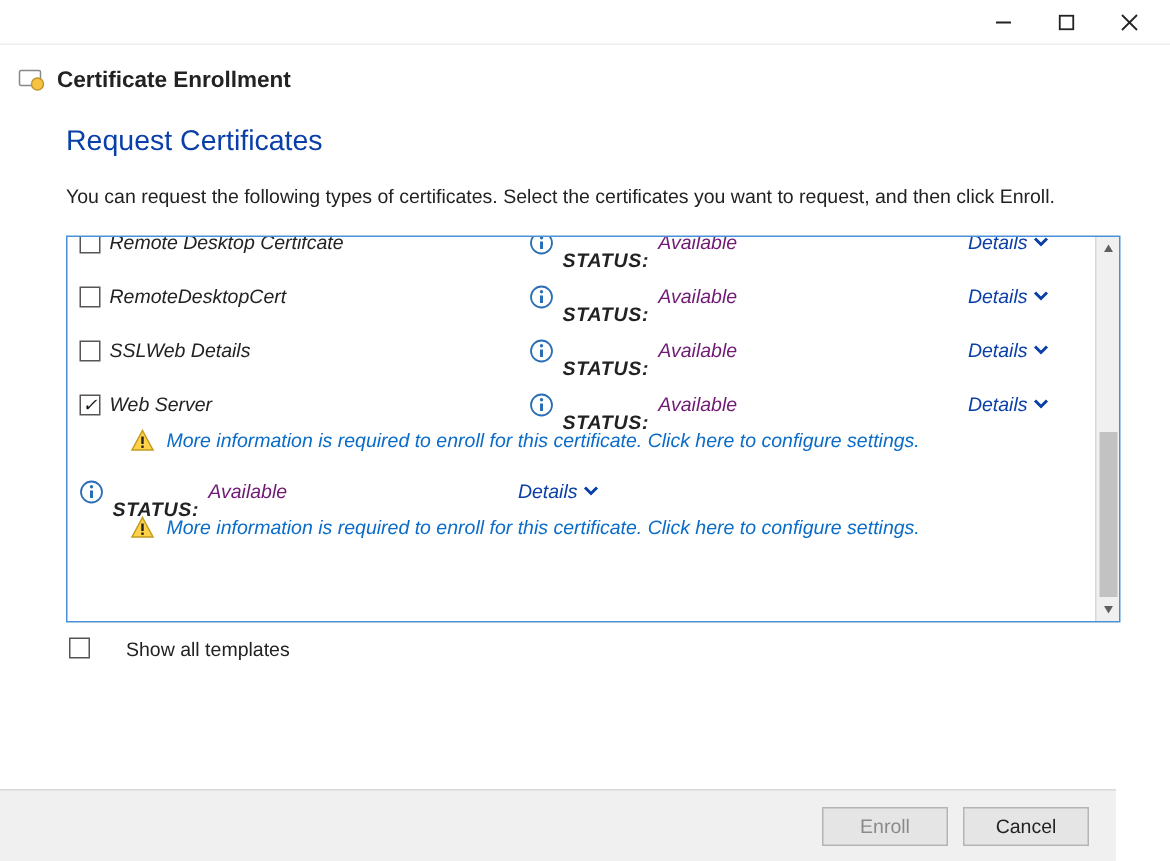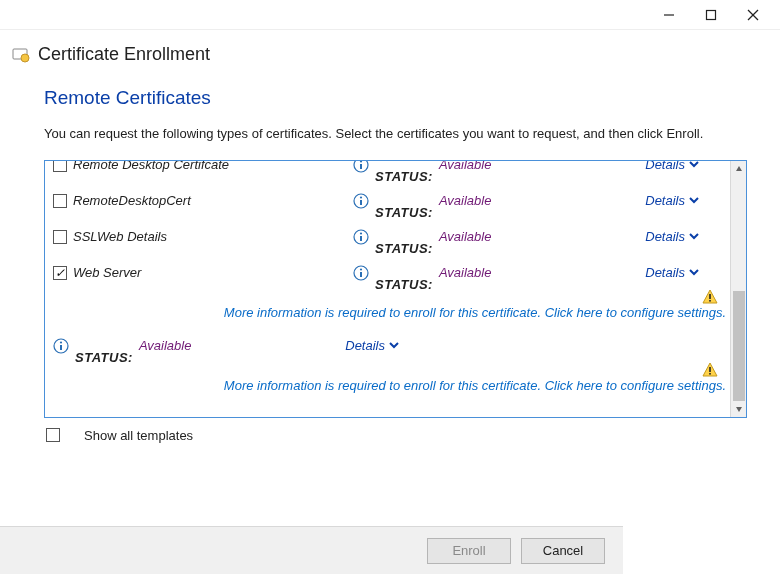--- a/index.html
+++ b/index.html
@@ -23,21 +23,21 @@
   .tb-btn {
     width: 42px; height: 28px;
     display: flex; align-items: center; justify-content: center;
   }
   .tb-btn svg { stroke: #222; stroke-width: 1.2; fill: none; }
   .header-row {
     display: flex; align-items: center;
     margin: 14px 0 10px 12px;
   }
   .header-row .cert-icon { width: 18px; height: 18px; margin-right: 8px; }
-  .header-title { font-size: 18px; color: #222; }
+  .header-title { font-size: 15px; color: #222; font-weight: bold; }
   .content { padding: 0 44px 0 44px; }
   .subheading { color: #0a3fa8; font-size: 19px; font-weight: 400; margin: 22px 0 16px 0; }
   .intro { color: #222; line-height: 1.45; margin-bottom: 16px; }
   .cert-list {
     border: 1px solid #4a90d9;
     width: 703px;
     height: 258px;
     position: relative;
     display: flex;
     overflow: hidden;
@@ -74,33 +74,32 @@
   .name-text { }
   .col-status { width: 246px; display:flex; align-items:center; }
   .info-ic { width: 16px; height: 16px; margin-right: 6px; }
   .status-label { font-weight: 700; margin-right: 6px; letter-spacing: .5px; margin-top: 24px; }
   .status-val { color: #701a75; }
   .col-details { width: 106px; display:flex; align-items:center; justify-content:flex-end; padding-right: 6px; }
   .details-link { color: #0a3fa8; margin-right: 4px; }
   .chev { width: 10px; height: 10px; }
   .chev polyline { stroke: #0a3fa8; stroke-width: 2; fill: none; }
   .warn-row {
-    display: flex; align-items: flex-end;
+    display: flex; align-items: center;
     margin: -2px 0 8px 34px;
-    flex-direction: column;
   }
   .warn-ic { width: 16px; height: 16px; margin-right: 8px; flex-shrink:0; }
   .warn-link { color: #0a6cc8; cursor: pointer; }
   .show-all {
     display: flex; align-items: center;
     margin: 10px 0 0 2px;
     gap: 18px;
   }
   .footer {
-    position: absolute; left: 0; bottom: 0; width: 623px; height: 48px;
+    position: absolute; left: 0; bottom: 0; width: 744px; height: 48px;
     background: #f0f0f0; border-top: 1px solid #d8d8d8;
     display: flex; align-items: center; justify-content: flex-end;
     padding-right: 18px;
   }
   .btn {
     min-width: 84px; height: 26px;
     margin-left: 10px;
     background: #e5e5e5;
     border: 1px solid #b5b5b5;
     display: flex; align-items: center; justify-content: center;
@@ -134,21 +133,21 @@
   <span class="cert-icon">
     <svg viewBox="0 0 18 18" width="18" height="18">
       <rect x="1" y="3" width="14" height="10" rx="1" fill="#fff" stroke="#888"></rect>
       <circle cx="13" cy="12" r="4" fill="#f5c542" stroke="#c4952c"></circle>
     </svg>
   </span>
   <span class="header-title">Certificate Enrollment</span>
 </div>
 
 <div class="content">
-  <div class="subheading">Remote Certificates</div>
+  <div class="subheading">Request Certificates</div>
   <div class="intro">You can request the following types of certificates. Select the certificates you want to request, and then click Enroll.</div>
 
   <div class="cert-list">
     <div class="cert-body" id="cert-body">
         <div class="row row-top-clip">
           <div class="col-name">
             <span class="cbx"></span>
             <span class="name-text">Remote Desktop Certifcate</span>
           </div>
           <div class="col-status">

